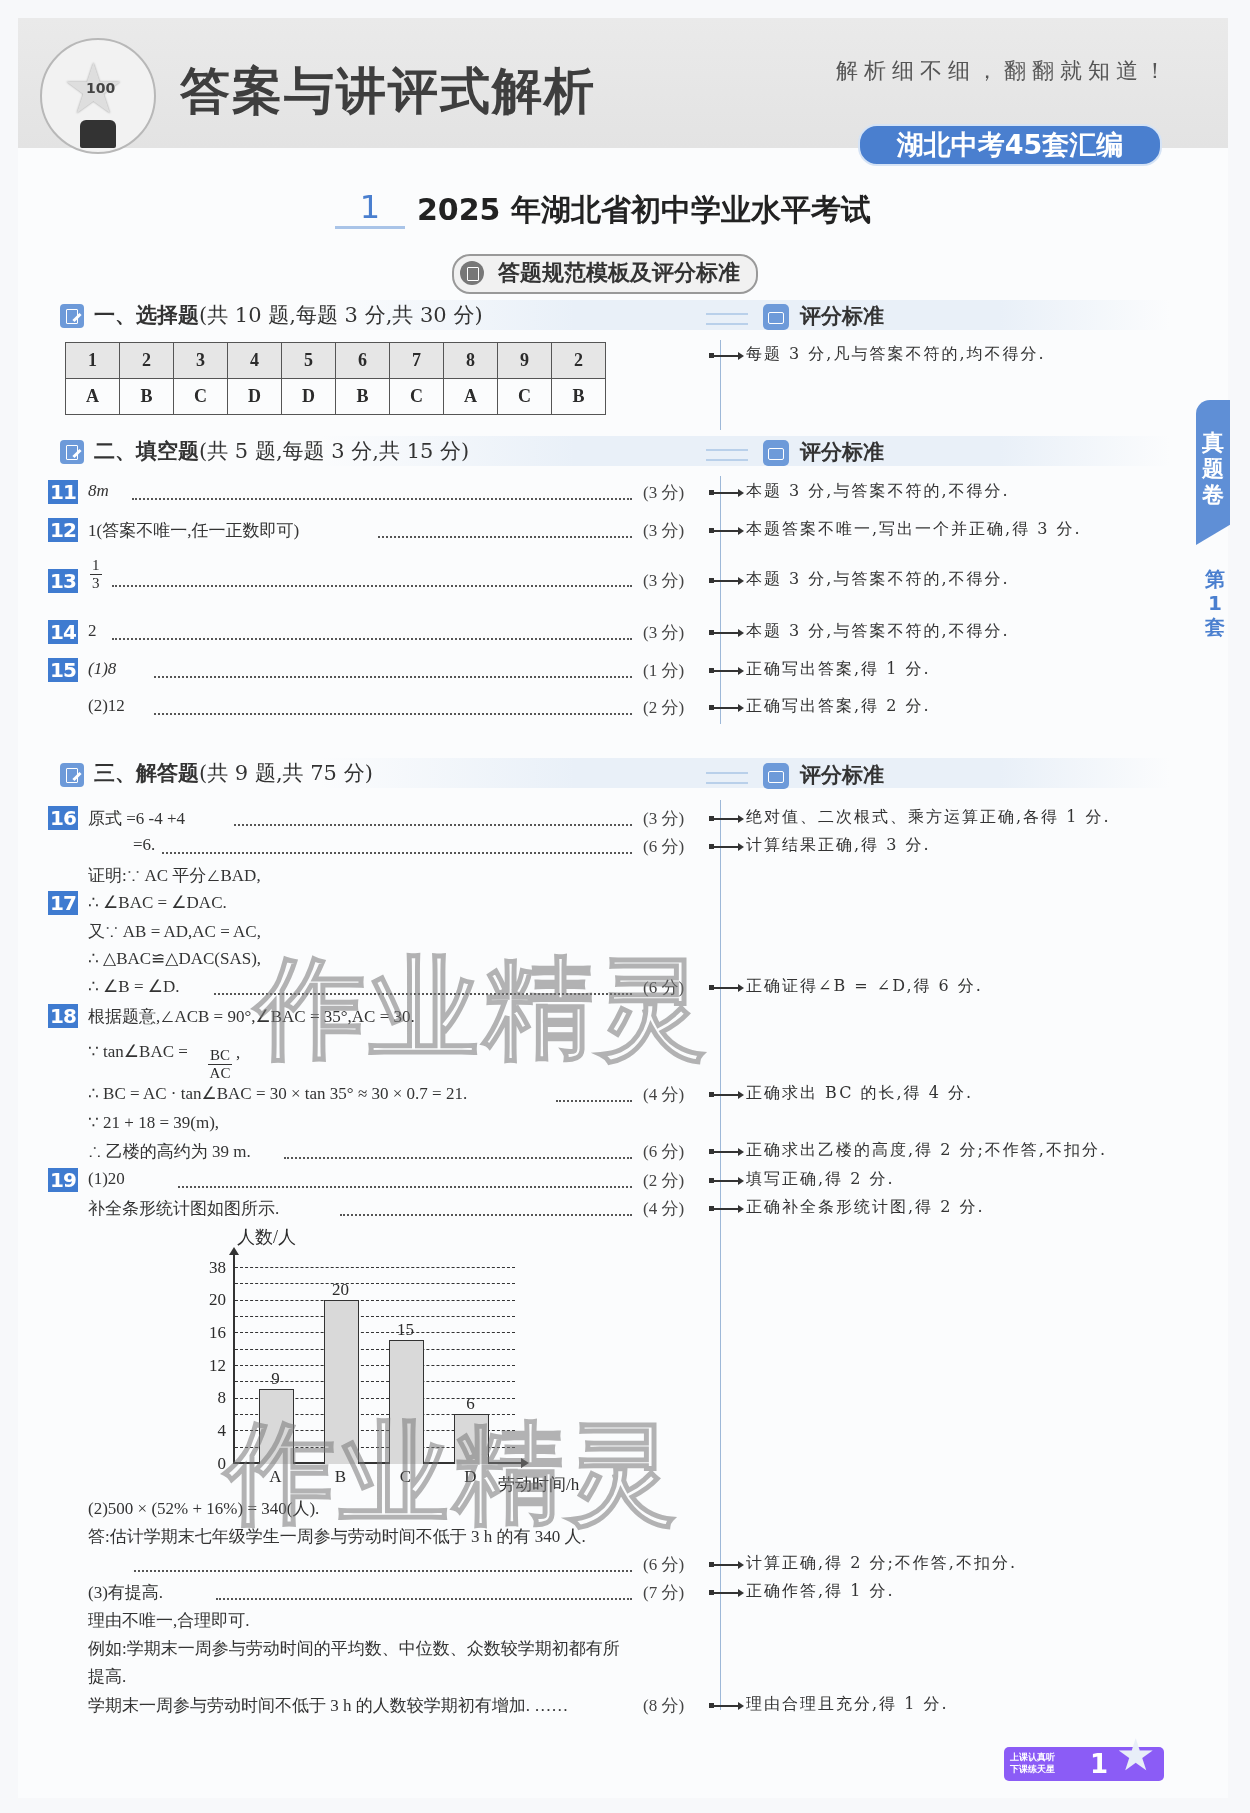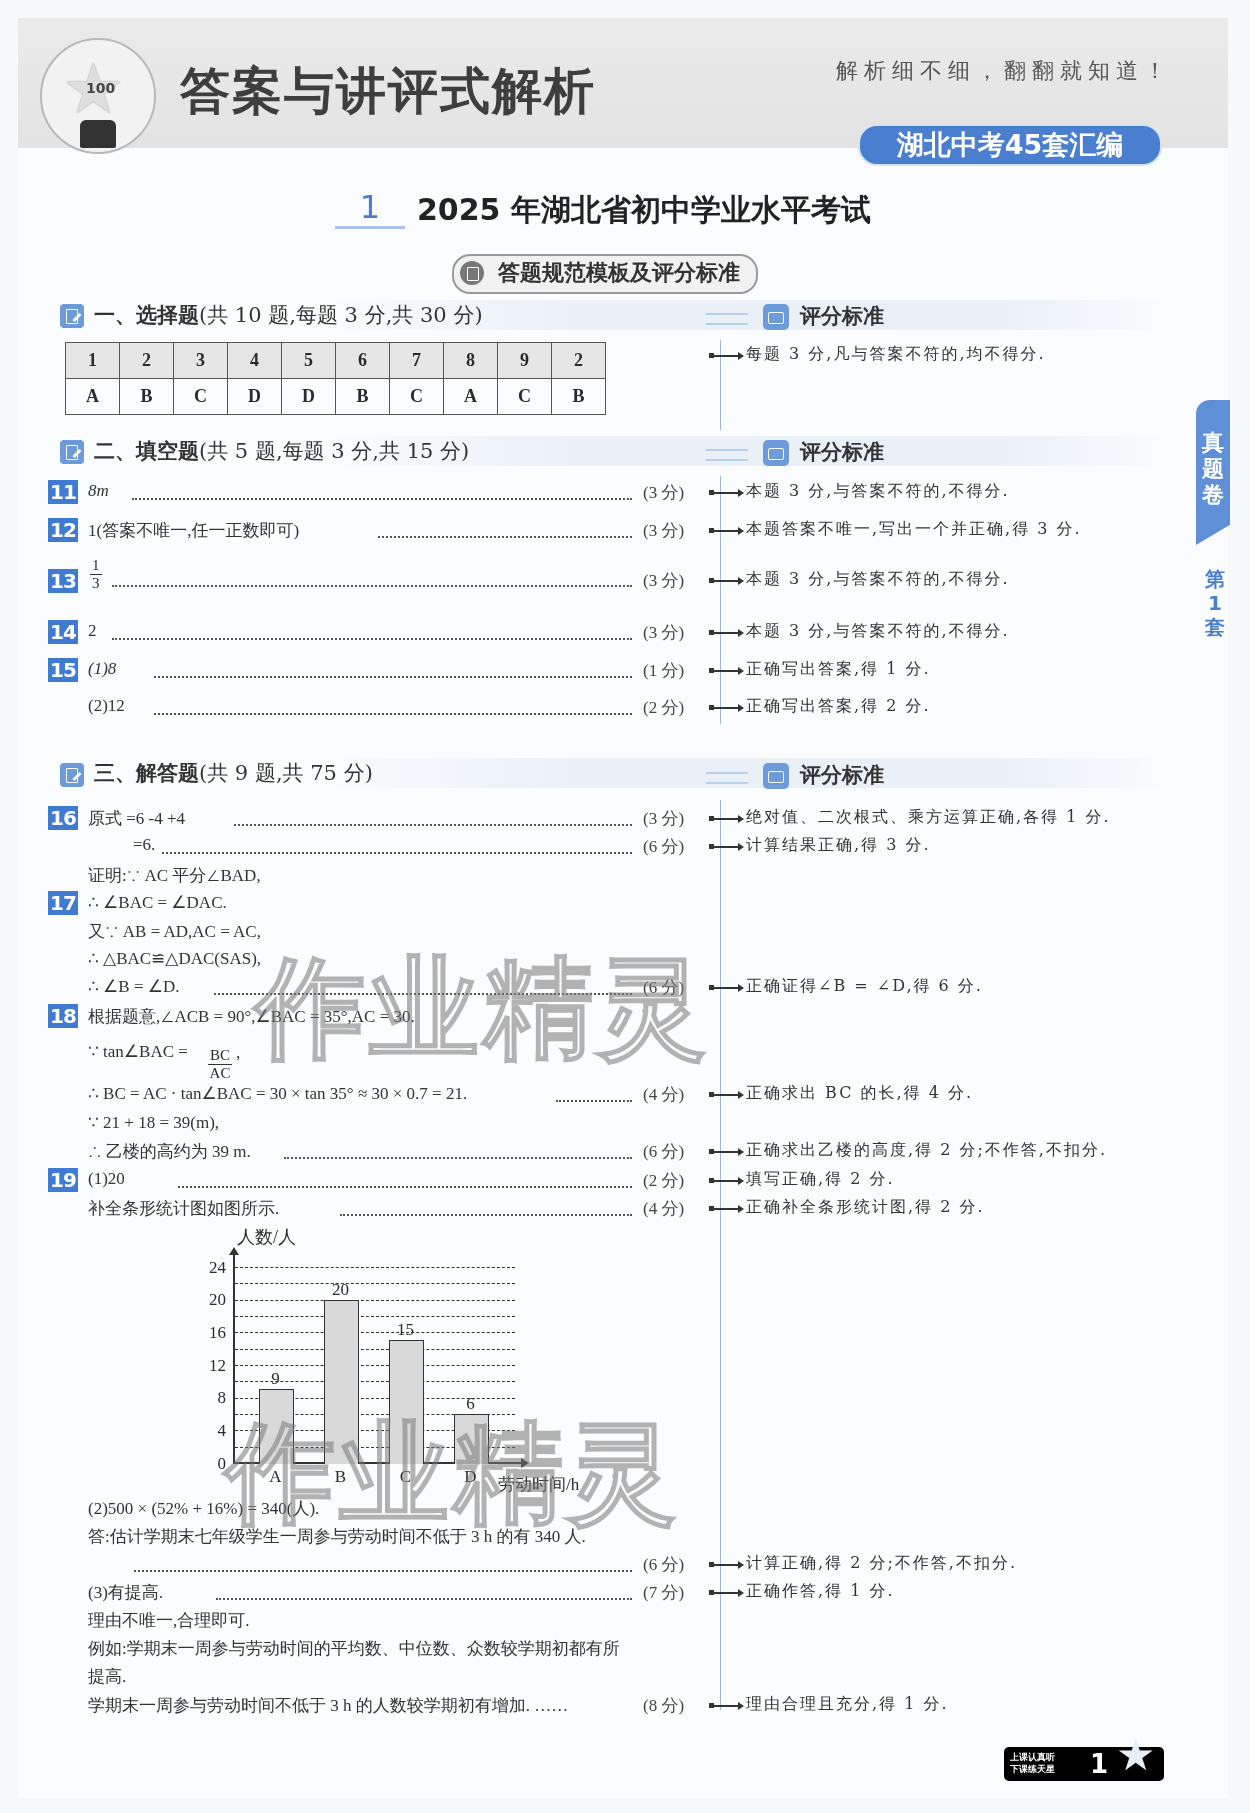--- a/index.html
+++ b/index.html
@@ -108,21 +108,21 @@
   .chart .tick { position:absolute; left:0px; width:36px; text-align:right; font-size:17px; }
   .chart .bar { position:absolute; width:33px; background:#d9d9d9; border:1.5px solid #333; border-bottom:none; }
   .chart .val { position:absolute; width:33px; text-align:center; font-size:17px; }
   .chart .cat { position:absolute; width:33px; text-align:center; font-size:17px; top:242px; }
 
   
   .wm { position:absolute; font-family:"DejaVu Sans",sans-serif; font-weight:bold; color:transparent;
     -webkit-text-stroke:1.5px #777; opacity:0.55; letter-spacing:4px; }
 
   
-  .foot-badge { position:absolute; left:1004px; top:1747px; width:160px; height:34px; background:#000000;
+  .foot-badge { position:absolute; left:1004px; top:1747px; width:160px; height:34px; background:#8b5cf6;
     border-radius:5px; color:#fff; font-family:"DejaVu Sans",sans-serif; }
   .foot-badge .small { position:absolute; left:6px; top:4px; font-size:9px; line-height:12px; font-weight:bold; }
   .foot-badge .num { position:absolute; left:86px; top:2px; font-size:26px; font-weight:bold; }
   .foot-badge .star { position:absolute; left:112px; top:-14px; font-size:44px; color:#e8eef8; line-height:44px; }
 </style>
 </head>
 <body>
 
 <div class="page"></div>
 
@@ -337,21 +337,21 @@
   <div class="grid" style="top:189px;"></div>
   <div class="grid" style="top:205px;"></div>
   <div class="grid" style="top:222px;"></div>
 
   <div class="tick" style="top:229px;">0</div>
   <div class="tick" style="top:196px;">4</div>
   <div class="tick" style="top:163px;">8</div>
   <div class="tick" style="top:131px;">12</div>
   <div class="tick" style="top:98px;">16</div>
   <div class="tick" style="top:65px;">20</div>
-  <div class="tick" style="top:33px;">24</div>
+  <div class="tick" style="top:33px;">38</div>
 
   <div class="bar" style="left:69px; top:164px; height:74px;"></div>
   <div class="val" style="left:69px; top:144px;">9</div>
   <div class="cat" style="left:69px;">A</div>
 
   <div class="bar" style="left:134px; top:75px; height:163px;"></div>
   <div class="val" style="left:134px; top:55px;">20</div>
   <div class="cat" style="left:134px;">B</div>
 
   <div class="bar" style="left:199px; top:115px; height:123px;"></div>

